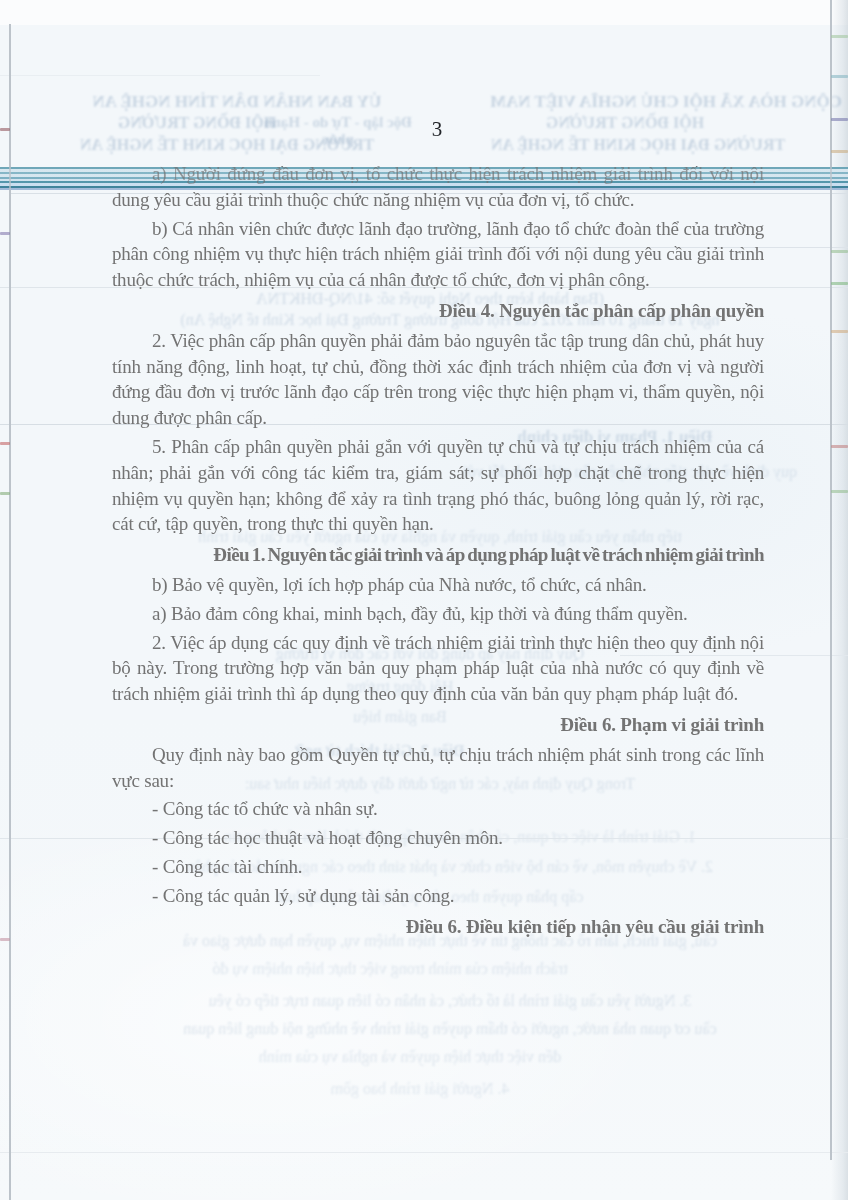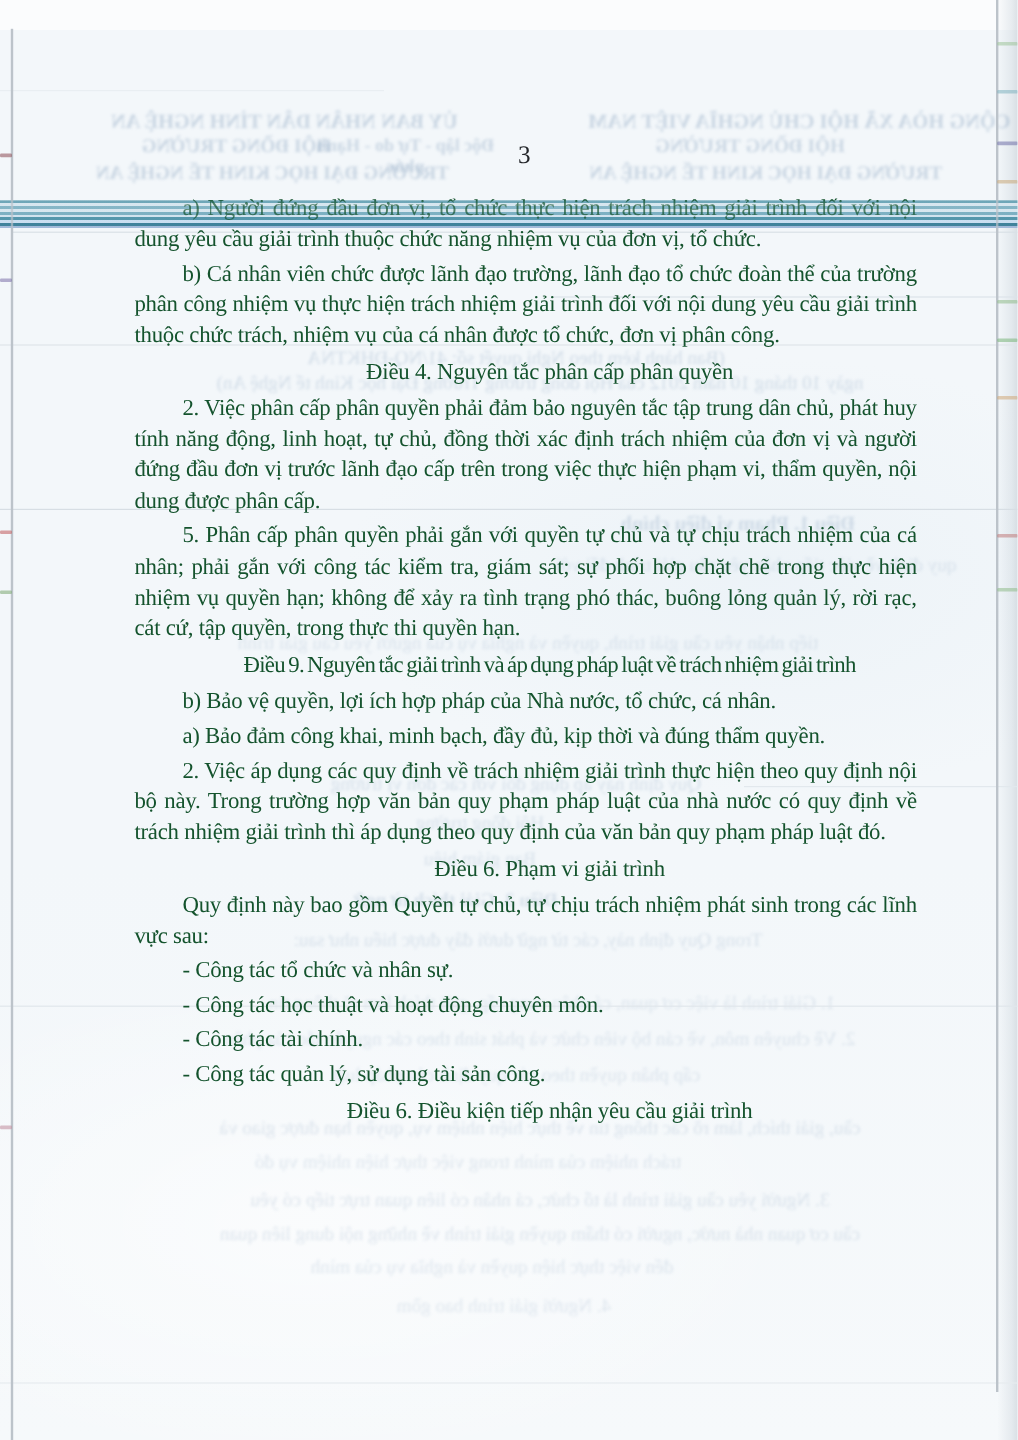--- a/index.html
+++ b/index.html
@@ -33,26 +33,26 @@
   .stripe-band.under{opacity:.95;z-index:1;}
   .vline{position:absolute;width:1.5px;background:#bcc3ca;z-index:2;}
   .hline{position:absolute;height:1px;z-index:1;}
   .tick{position:absolute;height:3px;z-index:3;border-radius:1px;}
   .page-number{
     position:absolute;left:112px;top:117px;width:650px;text-align:center;
     font-size:21px;color:#23262a;z-index:4;
   }
   .content{
     position:absolute;left:112px;top:161px;width:652px;z-index:4;
-    font-size:19px;line-height:25.8px;color:#14532d;
+    font-size:19px;line-height:25.8px;color:#737373;
     letter-spacing:-0.2px;
     text-align:justify;
   }
   .content p{margin:0 0 3px 0;text-indent:40px;}
-  .content p.heading{font-weight:normal;text-align:center;white-space:nowrap;margin:5px 0 4px 0;}
+  .content p.heading{font-weight:bold;text-align:right;white-space:nowrap;margin:5px 0 4px 0;}
   .content p.single{text-align:left;}
   .content p.tight{letter-spacing:-0.55px;word-spacing:-1.6px;}
   
   .ghost{
     position:absolute;z-index:0;color:#8ea7c2;
     transform:scaleX(-1);filter:blur(1.2px);
     font-family:"Liberation Serif","DejaVu Serif",serif;
     text-align:center;pointer-events:none;
   }
   .ghost.bold{font-weight:bold;}
@@ -123,21 +123,21 @@
 <div class="stripe-band under"></div>
 
 <div class="page-number">3</div>
 
 <div class="content">
   <p>a) Người đứng đầu đơn vị, tổ chức thực hiện trách nhiệm giải trình đối với nội dung yêu cầu giải trình thuộc chức năng nhiệm vụ của đơn vị, tổ chức.</p>
   <p>b) Cá nhân viên chức được lãnh đạo trường, lãnh đạo tổ chức đoàn thể của trường phân công nhiệm vụ thực hiện trách nhiệm giải trình đối với nội dung yêu cầu giải trình thuộc chức trách, nhiệm vụ của cá nhân được tổ chức, đơn vị phân công.</p>
   <p class="heading">Điều 4. Nguyên tắc phân cấp phân quyền</p>
   <p>2. Việc phân cấp phân quyền phải đảm bảo nguyên tắc tập trung dân chủ, phát huy tính năng động, linh hoạt, tự chủ, đồng thời xác định trách nhiệm của đơn vị và người đứng đầu đơn vị trước lãnh đạo cấp trên trong việc thực hiện phạm vi, thẩm quyền, nội dung được phân cấp.</p>
   <p>5. Phân cấp phân quyền phải gắn với quyền tự chủ và tự chịu trách nhiệm của cá nhân; phải gắn với công tác kiểm tra, giám sát; sự phối hợp chặt chẽ trong thực hiện nhiệm vụ quyền hạn; không để xảy ra tình trạng phó thác, buông lỏng quản lý, rời rạc, cát cứ, tập quyền, trong thực thi quyền hạn.</p>
-  <p class="heading tight">Điều 9. Nguyên tắc giải trình và áp dụng pháp luật về trách nhiệm giải trình</p>
+  <p class="heading tight">Điều 1. Nguyên tắc giải trình và áp dụng pháp luật về trách nhiệm giải trình</p>
   <p class="single">b) Bảo vệ quyền, lợi ích hợp pháp của Nhà nước, tổ chức, cá nhân.</p>
   <p class="single">a) Bảo đảm công khai, minh bạch, đầy đủ, kịp thời và đúng thẩm quyền.</p>
   <p>2. Việc áp dụng các quy định về trách nhiệm giải trình thực hiện theo quy định nội bộ này. Trong trường hợp văn bản quy phạm pháp luật của nhà nước có quy định về trách nhiệm giải trình thì áp dụng theo quy định của văn bản quy phạm pháp luật đó.</p>
   <p class="heading">Điều 6. Phạm vi giải trình</p>
   <p>Quy định này bao gồm Quyền tự chủ, tự chịu trách nhiệm phát sinh trong các lĩnh vực sau:</p>
   <p class="single">- Công tác tổ chức và nhân sự.</p>
   <p class="single">- Công tác học thuật và hoạt động chuyên môn.</p>
   <p class="single">- Công tác tài chính.</p>
   <p class="single">- Công tác quản lý, sử dụng tài sản công.</p>
   <p class="heading">Điều 6. Điều kiện tiếp nhận yêu cầu giải trình</p>

